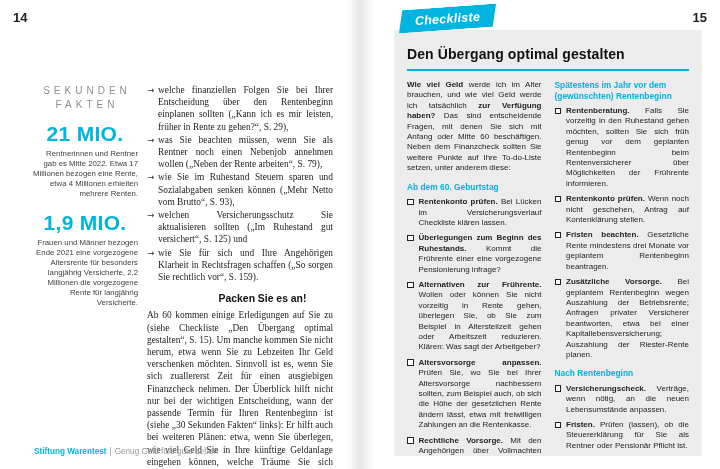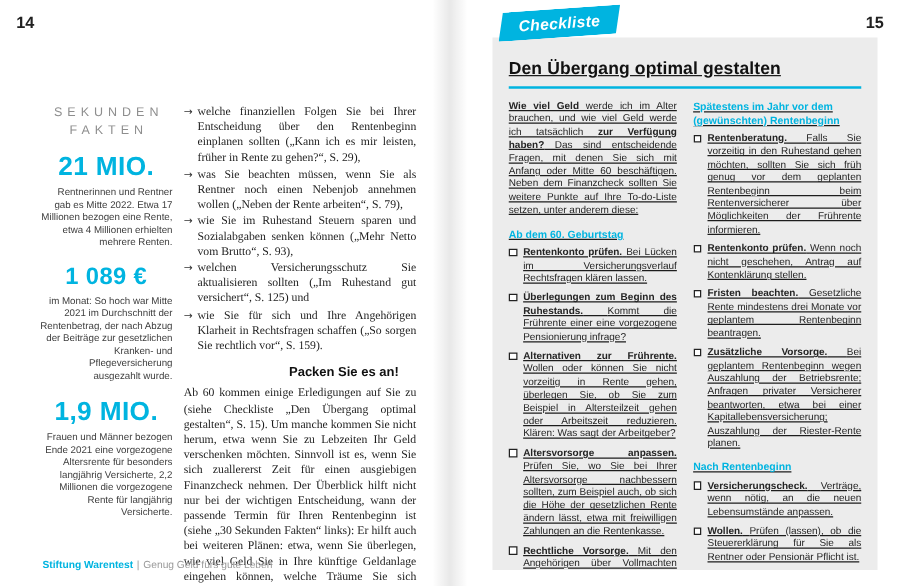--- a/index.html
+++ b/index.html
@@ -37,38 +37,38 @@
 
   
   .bodycol{
     position:absolute;left:147px;top:84px;width:186px;
     font-family:"Liberation Serif",serif;font-size:9.4px;line-height:12.2px;
     color:#1d1d1d;text-align:justify;hyphens:auto;
   }
   .bullets{list-style:none;margin:0;padding:0;}
   .bullets li{position:relative;padding-left:11px;margin-bottom:1px;}
   .bullet-arrow{position:absolute;left:0;top:0;font-size:8.5px;color:#333;font-family:"DejaVu Sans",sans-serif;}
-  .body-heading{font-family:"Liberation Sans",sans-serif;font-size:10.4px;font-weight:bold;margin:10px 14px 4px;color:#111;text-align:right;padding-left:45px;}
+  .body-heading{font-family:"Liberation Sans",sans-serif;font-size:10.4px;font-weight:bold;margin:10px 1px 4px;color:#111;text-align:center;padding-left:45px;}
   .body-para{margin:0;}
   .page-footer{position:absolute;left:34px;bottom:13px;font-size:8.2px;white-space:nowrap;}
   .footer-brand{color:var(--accent);font-weight:bold;}
   .footer-sep{color:#9a9a9a;margin:0 3px;}
   .footer-title{color:#9a9a9a;}
 
   
   .ribbon{
     position:absolute;left:38px;top:7px;width:99px;height:23px;
     background:var(--accent);transform:rotate(-4deg);
     clip-path:polygon(5px 0,100% 0,calc(100% - 5px) 100%,0 100%);
     display:flex;align-items:center;justify-content:center;z-index:3;
   }
   .ribbon-text{color:#fff;font-weight:bold;font-style:italic;font-size:12.5px;letter-spacing:0.3px;}
   .graybox{
     position:absolute;left:34px;top:30px;width:308px;height:426px;
-    background:var(--box);padding:16px 13px 10px;overflow:hidden;text-decoration:underline;
+    background:var(--box);padding:16px 13px 10px;overflow:hidden;
   }
   .check-title{margin:0;font-size:14px;font-weight:bold;color:#111;letter-spacing:0.1px;}
   .title-rule{height:2px;background:var(--accent);margin:7px 0 9px;}
   .cols{display:flex;gap:13px;}
   .col{flex:1;font-size:8px;line-height:10.4px;color:#242424;text-align:justify;hyphens:auto;}
   .intro{margin:0 0 4px;}
   .intro .b{font-weight:bold;}
   .col-heading{font-size:8.4px;font-weight:bold;color:var(--accent);margin:8px 0 5px;line-height:10.5px;text-align:left;}
   .col-heading.first{margin-top:0;}
   .check-item{display:flex;margin-bottom:5px;}
@@ -89,24 +89,20 @@
 
     <aside class="facts">
       <div class="facts-label">SEKUNDEN</div>
       <div class="facts-label">FAKTEN</div>
 
       <div class="fact">
         <div class="fact-value">21 MIO.</div>
         <p class="fact-text">Rentnerinnen und Rentner gab es Mitte 2022. Etwa 17 Millionen bezogen eine Rente, etwa 4 Millionen erhielten mehrere Renten.</p>
       </div>
       <div class="fact">
-        <div class="fact-value small">1 089 €</div>
-        <p class="fact-text">im Monat: So hoch war Mitte 2021 im Durchschnitt der Rentenbetrag, der nach Abzug der Beiträge zur gesetzlichen Kranken- und Pflegeversicherung ausgezahlt wurde.</p>
-      </div>
-      <div class="fact">
         <div class="fact-value">1,9 MIO.</div>
         <p class="fact-text">Frauen und Männer bezogen Ende 2021 eine vorgezogene Altersrente für besonders langjährig Versicherte, 2,2 Millionen die vorgezogene Rente für langjährig Versicherte.</p>
       </div>
 
     </aside>
 
     <section class="bodycol">
       <ul class="bullets">
         <li>
           <span class="bullet-arrow">→</span>
@@ -151,21 +147,21 @@
 
       <div class="cols">
 
         <div class="col">
           <p class="intro"><span class="b">Wie viel Geld</span><span> werde ich im Alter brauchen, und wie viel Geld werde ich tatsächlich </span><span class="b">zur Verfügung haben?</span><span> Das sind entscheidende Fragen, mit denen Sie sich mit Anfang oder Mitte 60 beschäftigen. Neben dem Finanzcheck sollten Sie weitere Punkte auf Ihre To-do-Liste setzen, unter anderem diese:</span></p>
 
           <h4 class="col-heading">Ab dem 60. Geburtstag</h4>
 
           <div class="check-item">
             <span class="checkbox"></span>
-            <span class="check-text"><b>Rentenkonto prüfen.</b> <span>Bei Lücken im Versicherungsverlauf Rechtsfragen klären lassen.</span></span>
+            <span class="check-text"><b>Rentenkonto prüfen.</b> <span>Bei Lücken im Versicherungsverlauf Checkliste klären lassen.</span></span>
           </div>
           <div class="check-item">
             <span class="checkbox"></span>
             <span class="check-text"><b>Überlegungen zum Beginn des Ruhestands.</b> <span>Kommt die Frührente einer eine vorgezogene Pensionierung infrage?</span></span>
           </div>
           <div class="check-item">
             <span class="checkbox"></span>
             <span class="check-text"><b>Alternativen zur Frührente.</b> <span>Wollen oder können Sie nicht vorzeitig in Rente gehen, überlegen Sie, ob Sie zum Beispiel in Altersteilzeit gehen oder Arbeitszeit reduzieren. Klären: Was sagt der Arbeitgeber?</span></span>
           </div>
           <div class="check-item">
@@ -199,21 +195,21 @@
           </div>
 
           <h4 class="col-heading">Nach Rentenbeginn</h4>
 
           <div class="check-item">
             <span class="checkbox"></span>
             <span class="check-text"><b>Versicherungscheck.</b> <span>Verträge, wenn nötig, an die neuen Lebensumstände anpassen.</span></span>
           </div>
           <div class="check-item">
             <span class="checkbox"></span>
-            <span class="check-text"><b>Wollen.</b> <span>Prüfen (lassen), ob die Steuererklärung für Sie als Rentner oder Pensionär Pflicht ist.</span></span>
+            <span class="check-text"><b>Fristen.</b> <span>Prüfen (lassen), ob die Steuererklärung für Sie als Rentner oder Pensionär Pflicht ist.</span></span>
           </div>
 
         </div>
 
       </div>
     </div>
   </div>
 
   <div class="gutter"></div>
 </div>

